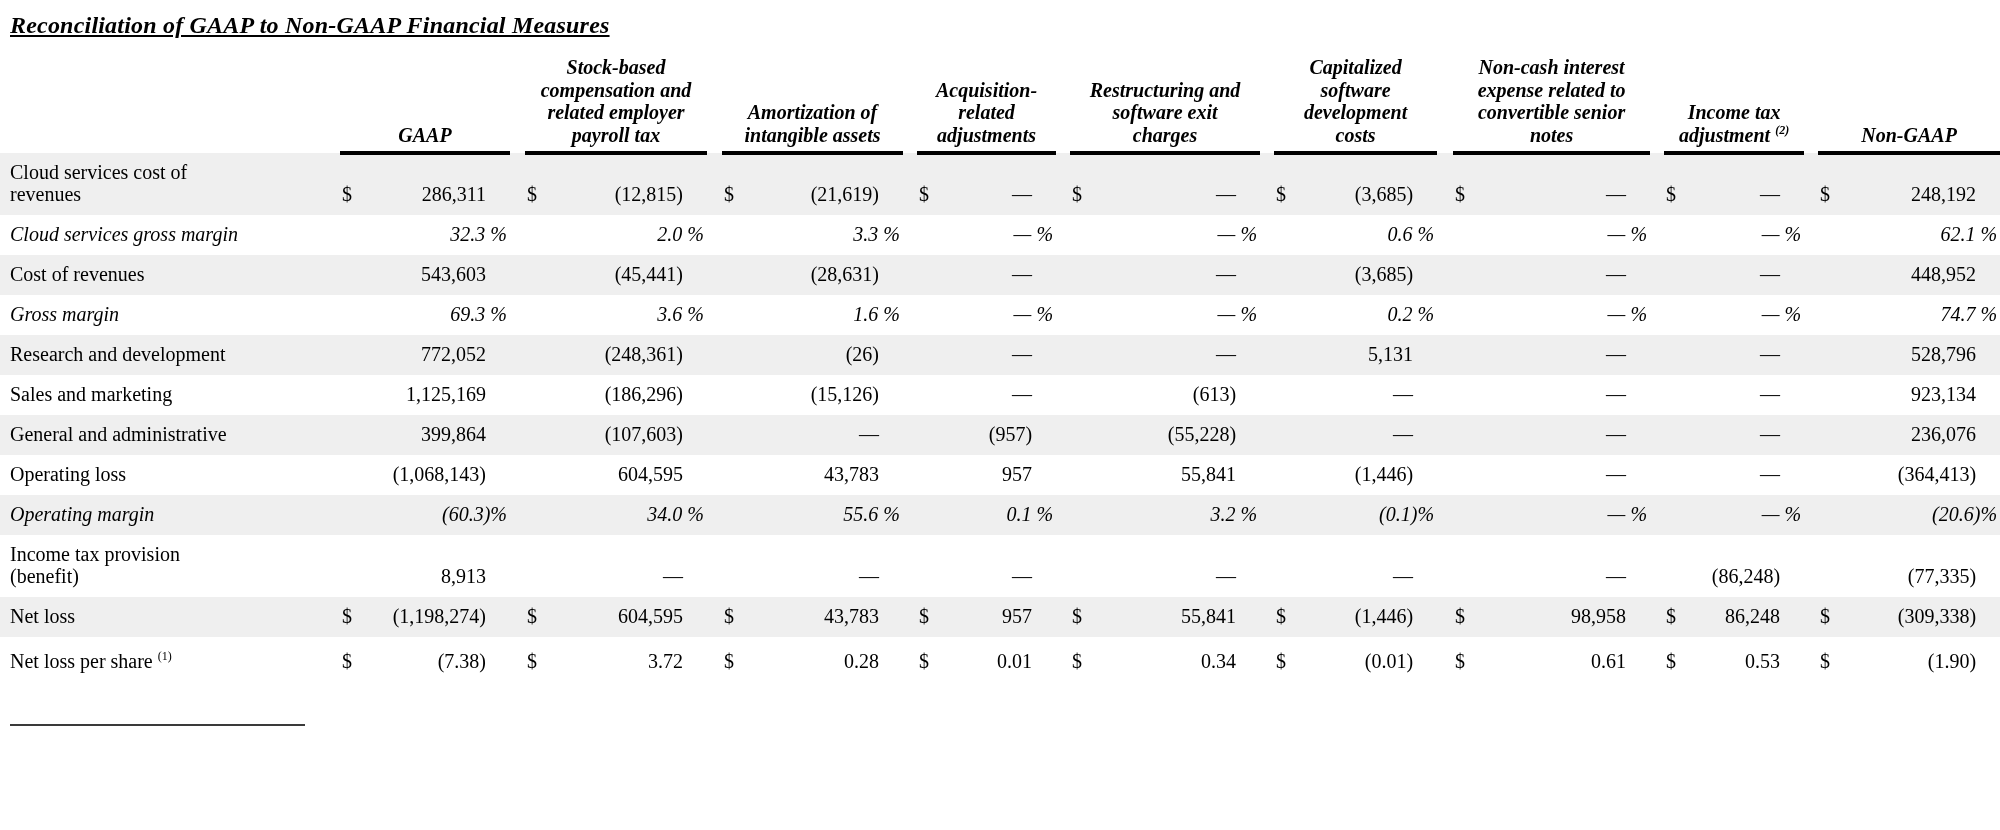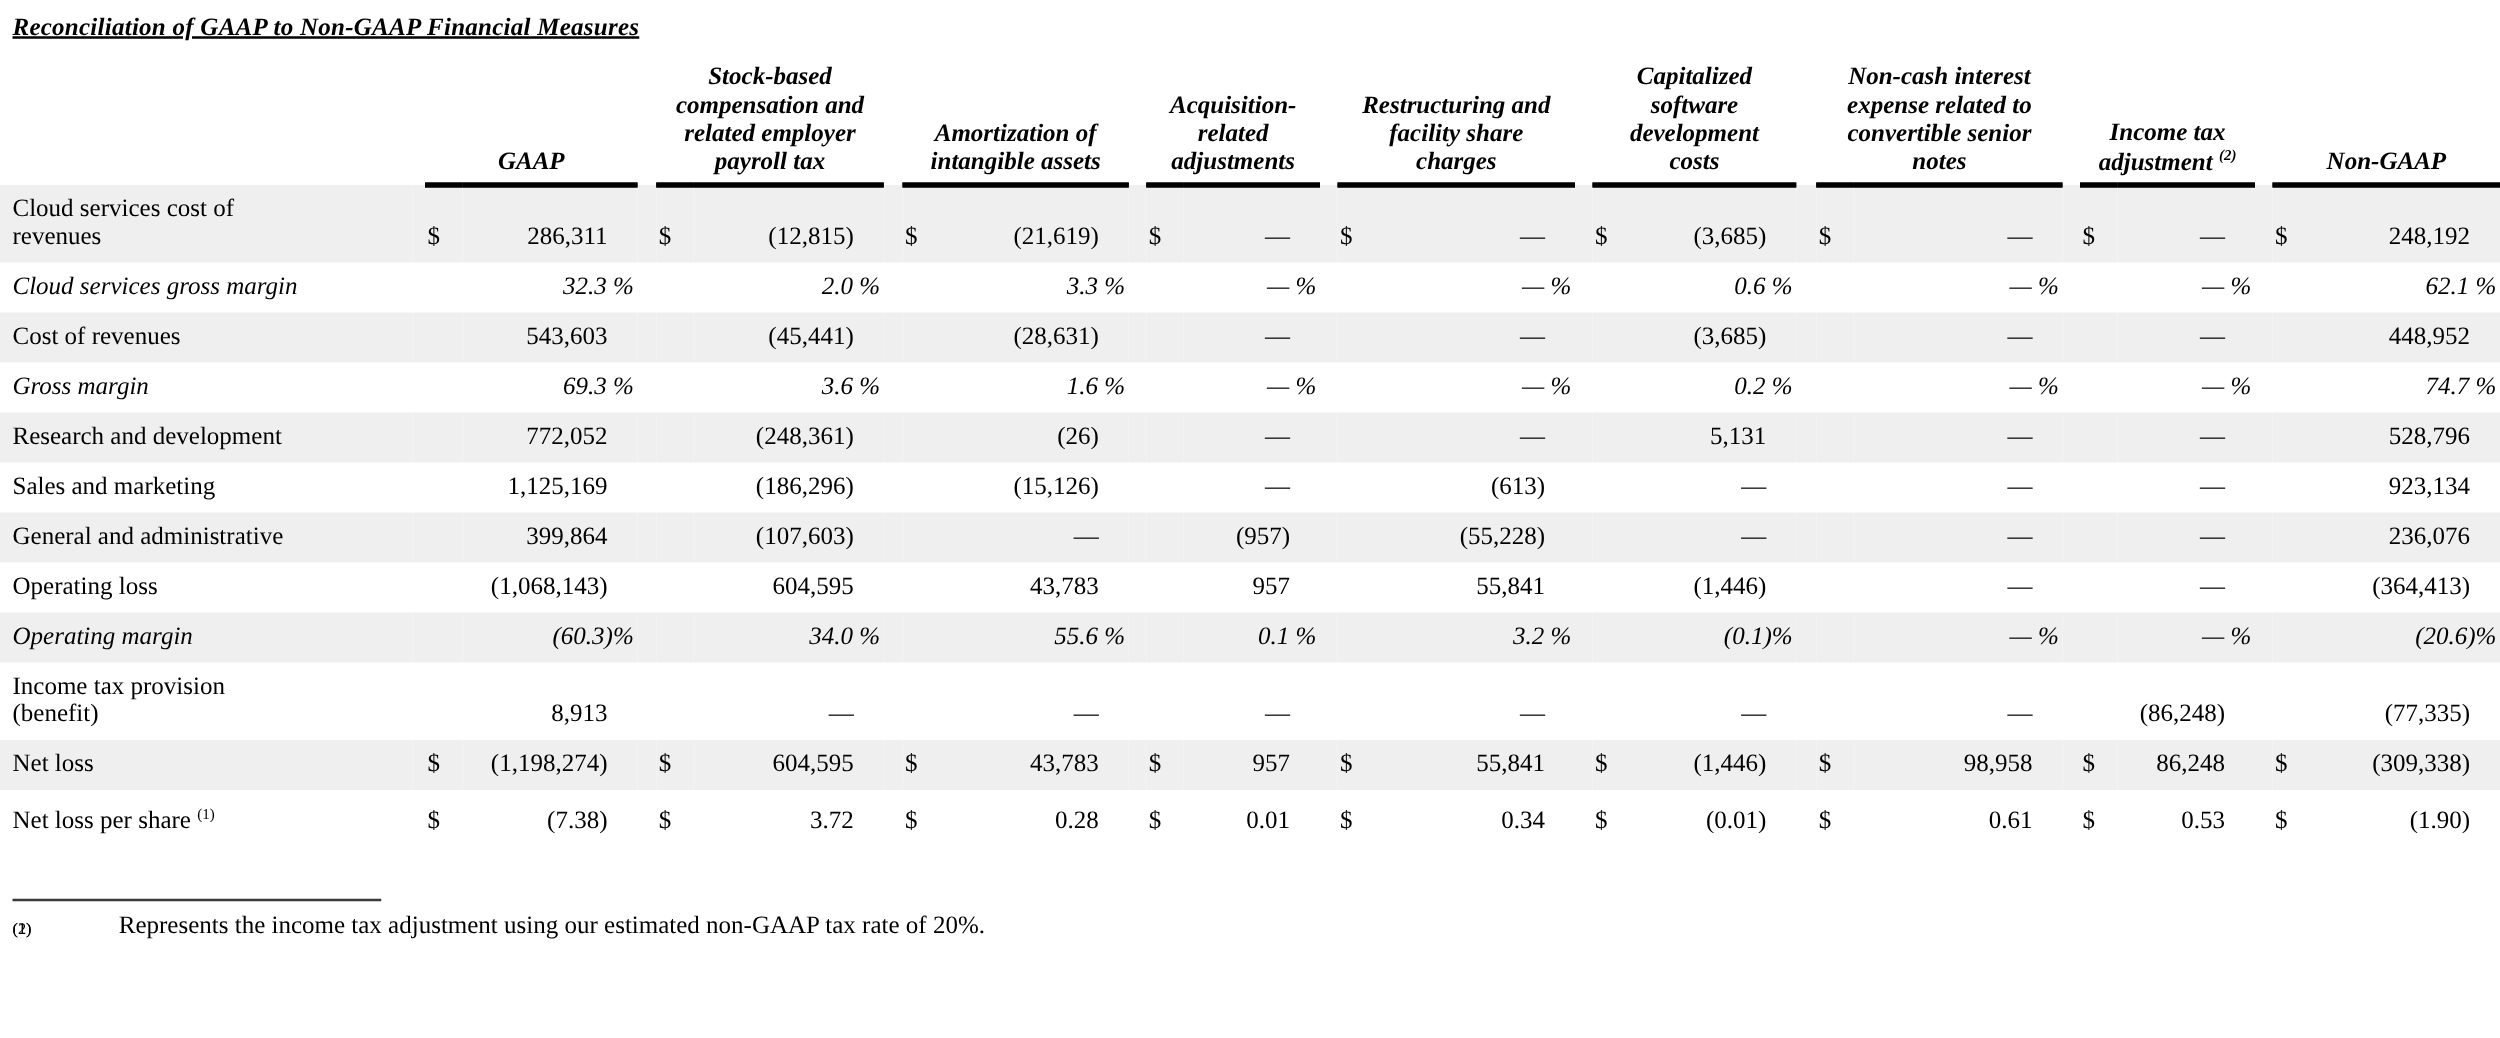--- a/index.html
+++ b/index.html
@@ -3,21 +3,21 @@
 <meta charset="utf-8">
 <style>
   * { margin: 0; padding: 0; box-sizing: border-box; }
   html, body { background: #ffffff; width: 2000px; }
   body { font-family: "Liberation Serif", "DejaVu Serif", serif; color: #000; }
 
   .page { width: 2000px; padding-top: 8px; }
 
   .title-block { padding-left: 10px; margin-bottom: 14px; }
   .title-line {
-    font-size: 20px; font-weight: bold; font-style: italic;
+    font-size: 24px; font-weight: bold; font-style: italic;
     text-decoration: underline; line-height: 1.42; letter-spacing: 0.2px;
   }
 
   table.recon {
     border-collapse: collapse; table-layout: fixed; width: 2000px;
   }
   th, td { font-size: 20px; vertical-align: bottom; }
 
   th.colhead {
     font-weight: bold; text-align: center; white-space: pre-line;
@@ -96,21 +96,21 @@
 payroll tax</span></th>
           <th class="gap"></th>
           <th class="colhead" colspan="2"><span>Amortization of
 intangible assets</span></th>
           <th class="gap"></th>
           <th class="colhead" colspan="2"><span>Acquisition-
 related
 adjustments</span></th>
           <th class="gap"></th>
           <th class="colhead" colspan="2"><span>Restructuring and
-facility share
+software exit
 charges</span></th>
           <th class="gap"></th>
           <th class="colhead" colspan="2"><span>Capitalized
 software
 development
 costs</span></th>
           <th class="gap"></th>
           <th class="colhead" colspan="2"><span>Non-cash interest
 expense related to
 convertible senior
@@ -488,17 +488,16 @@
       </tbody>
   </table>
 
   <div class="footnotes">
     <div class="footnote-rule"></div>
     <div class="footnote">
       <sup class="fmark">(1)</sup>
     </div>
     <div class="footnote">
       <sup class="fmark">(2)</sup>
-      <span class="ftext">Represents the income tax adjustment using our estimated non-GAAP tax rate of 20%.</span>
     </div>
   </div>
 
 </div>
 
 </body></html>

